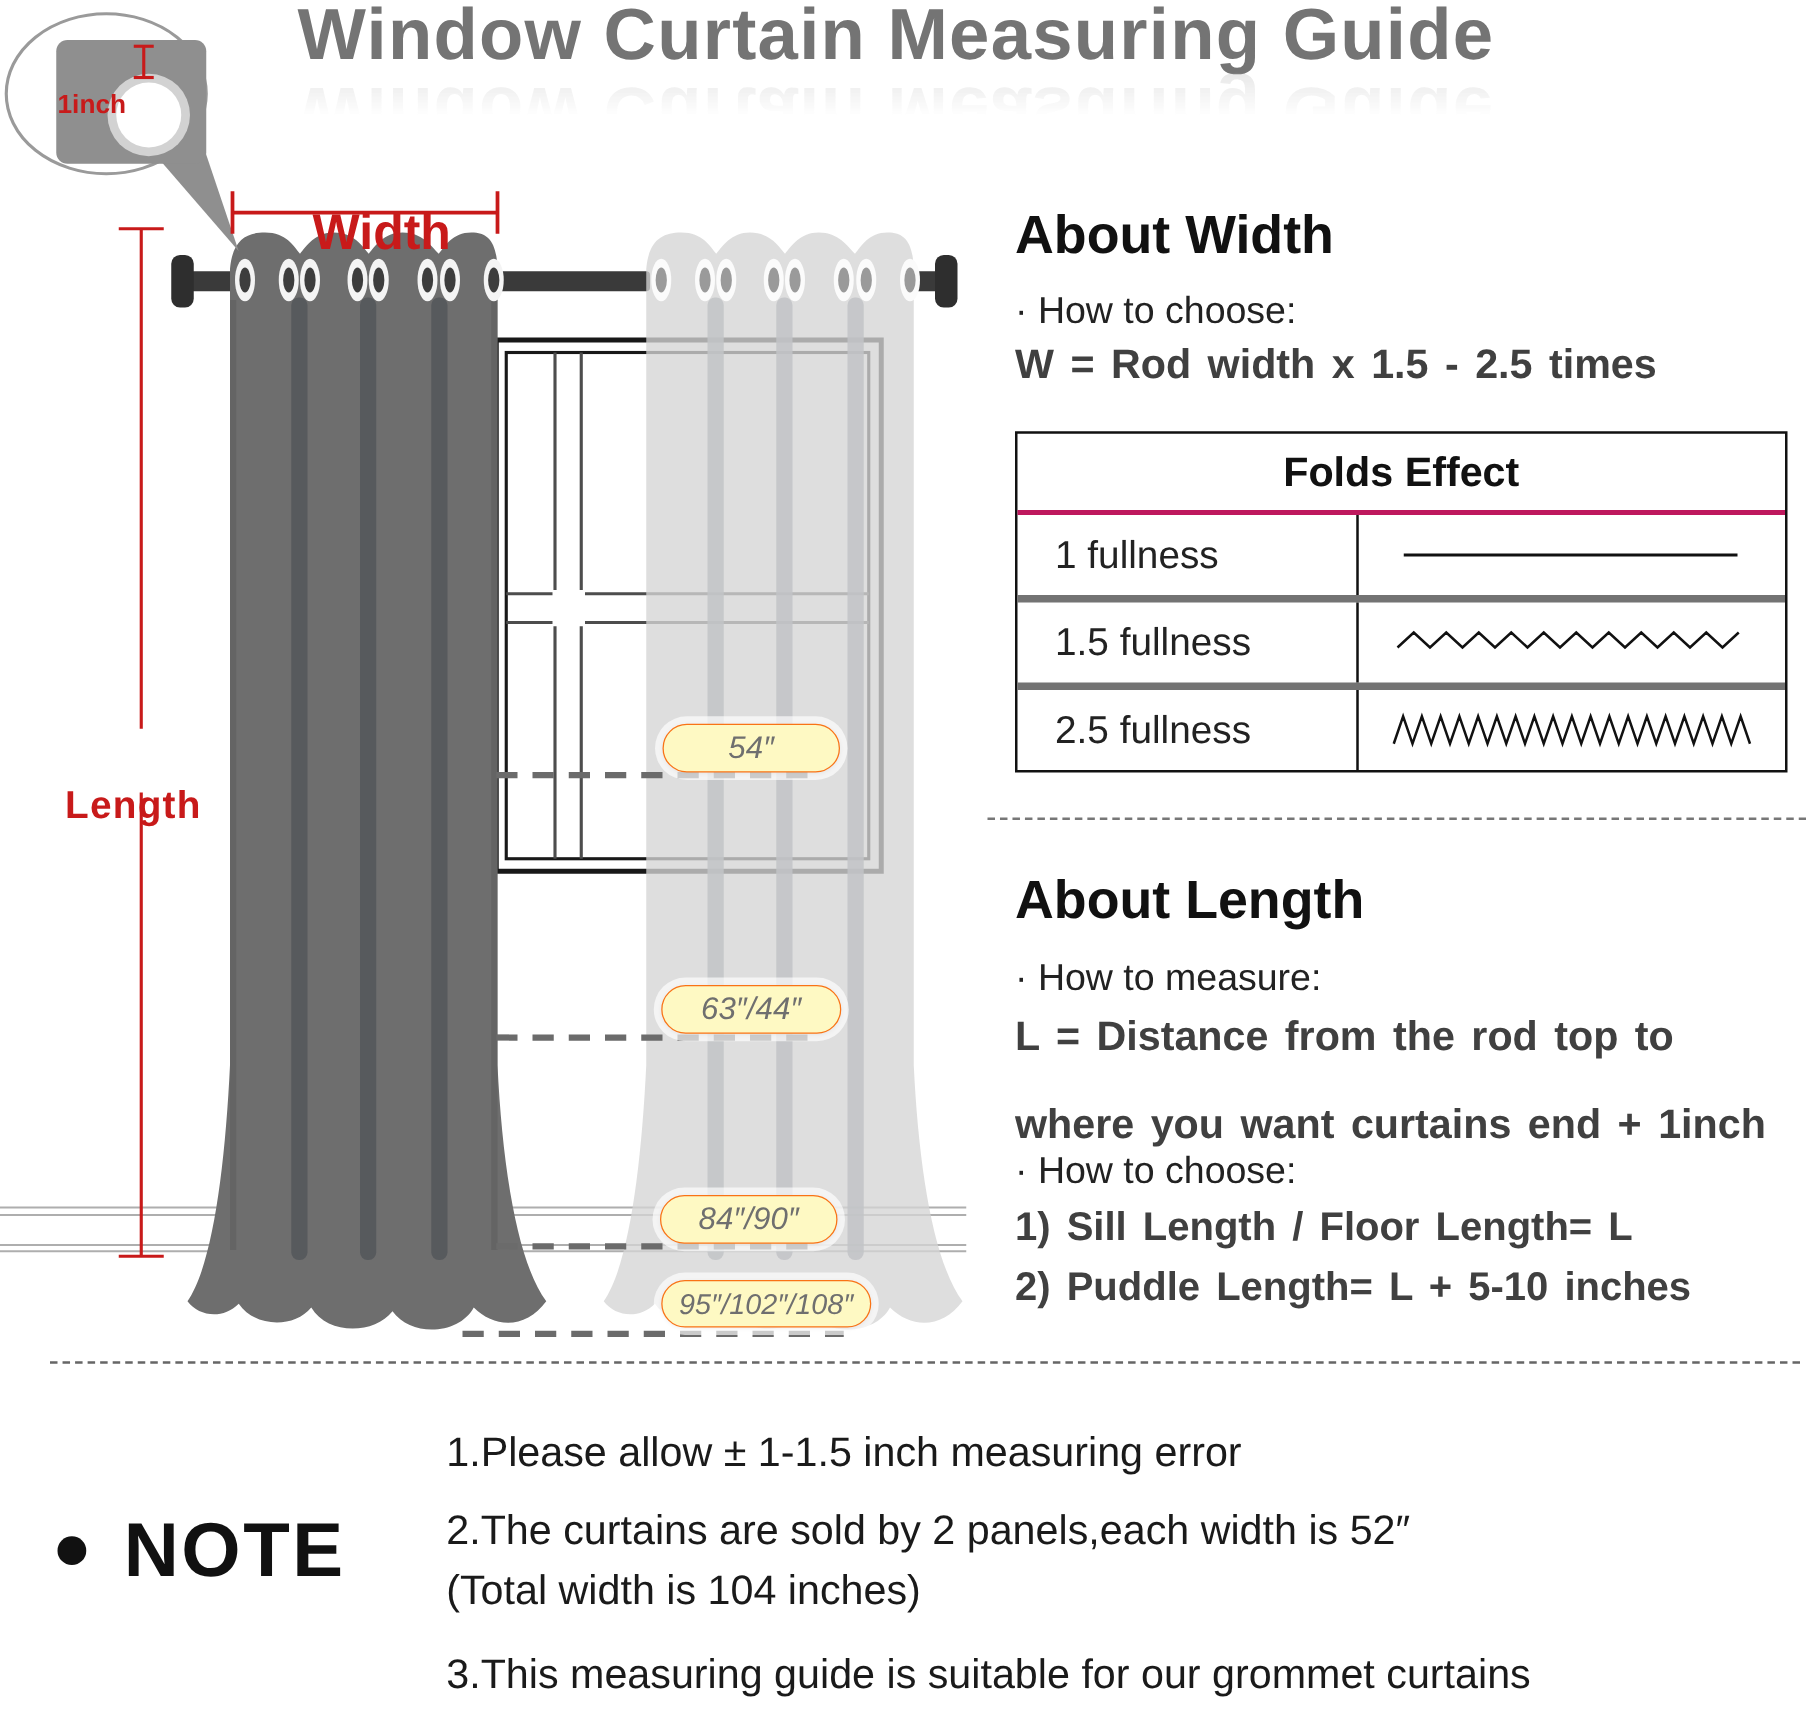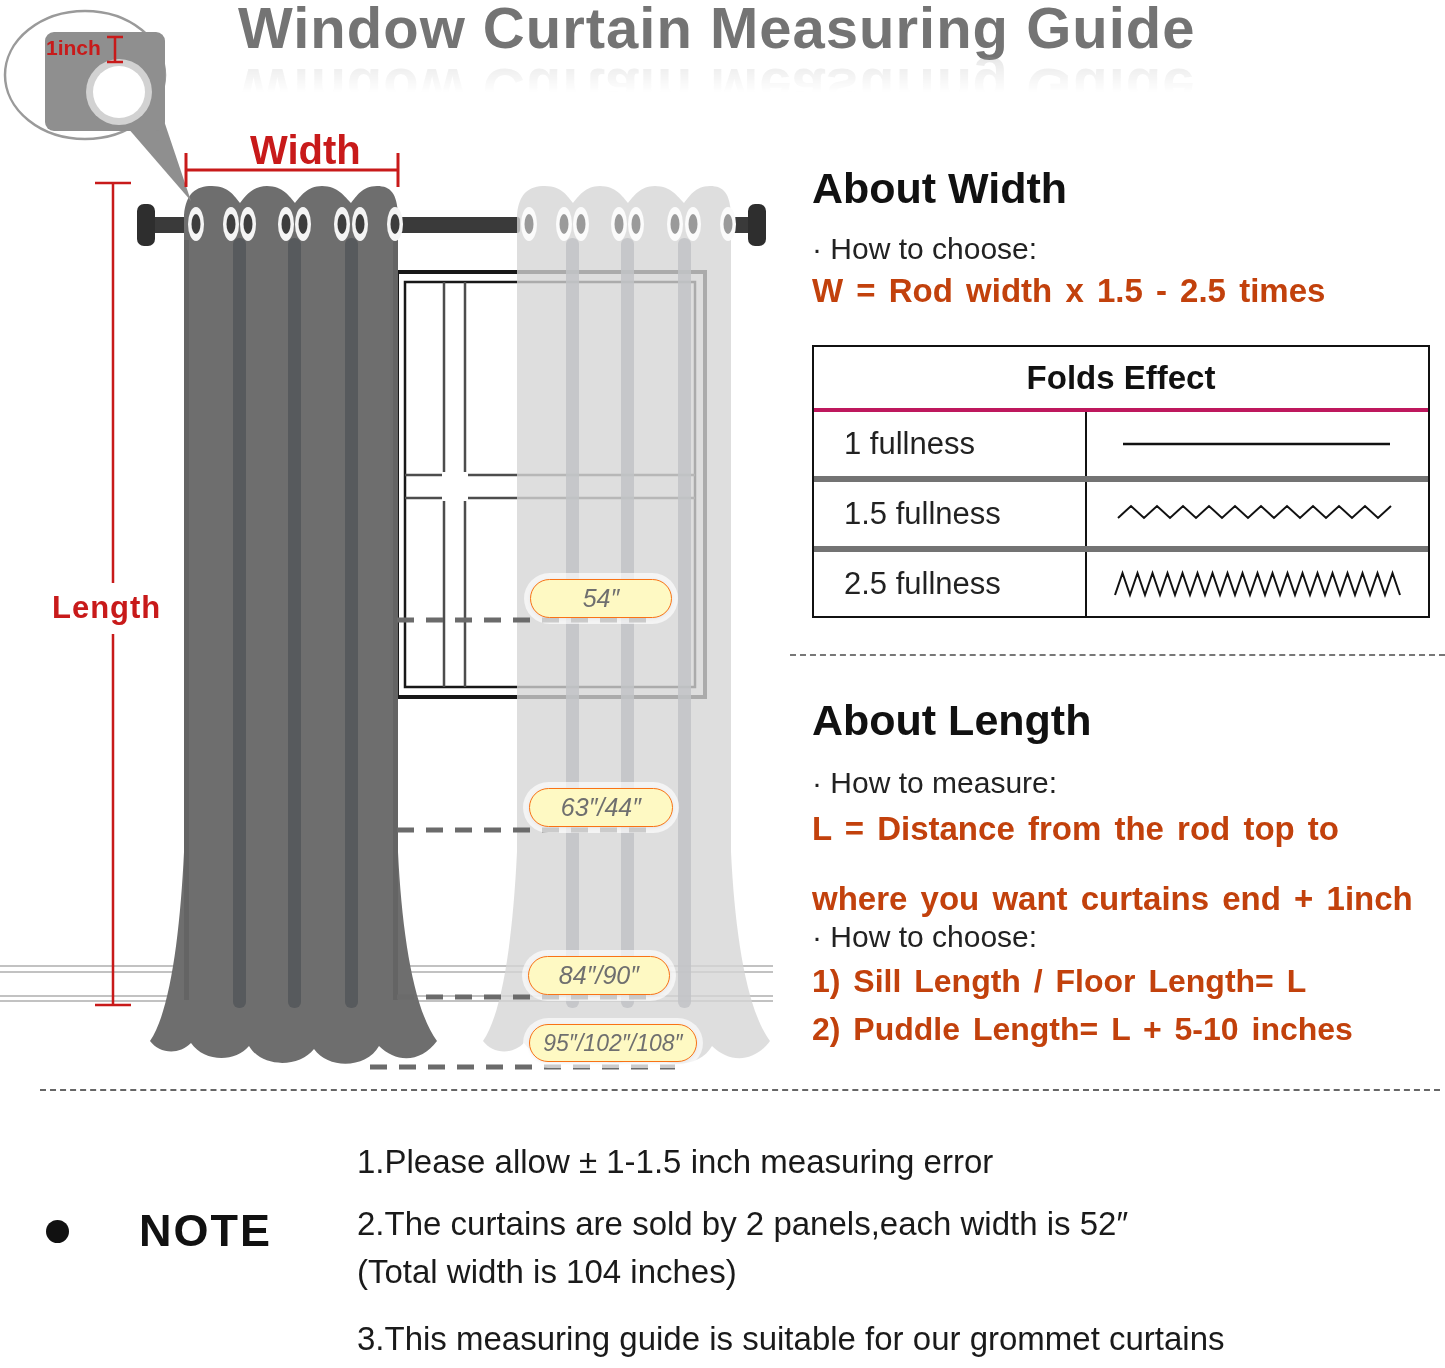--- a/index.html
+++ b/index.html
@@ -10,49 +10,49 @@
   .abs{position:absolute;}
   
   .title{left:238px;top:-6px;font-size:58px;font-weight:700;color:#747474;letter-spacing:1px;white-space:nowrap;}
   .title-reflection{
     left:238px;top:56px;font-size:58px;font-weight:700;color:#9a9a9a;letter-spacing:1px;white-space:nowrap;
     transform:scaleY(-1);opacity:.28;
     -webkit-mask-image:linear-gradient(to top,rgba(0,0,0,.85) 0%,rgba(0,0,0,0) 55%);
     mask-image:linear-gradient(to top,rgba(0,0,0,.85) 0%,rgba(0,0,0,0) 55%);
   }
   
-  .red-label{color:#c81a1a;font-weight:700;}
+  .red-label{color:#c81a1a;font-weight:700;margin-top:36px;}
   .width-label{left:250px;top:128px;font-size:40px;width:150px;text-align:left;}
   .length-label{left:52px;top:590px;font-size:31px;letter-spacing:1px;}
   .inch-label{left:46px;top:36px;font-size:21px;}
   
   .pill{
     background:#fef9c3;border:1px solid #f97316;border-radius:20px;
     box-shadow:0 0 0 6px rgba(255,255,255,.65),0 1px 3px rgba(0,0,0,.18);
     color:#6f6f6f;font-size:25px;display:flex;align-items:center;justify-content:center;white-space:nowrap;font-style:italic;
   }
   
   .h2{font-size:43px;font-weight:700;color:#111;}
   .body-line{font-size:30px;color:#222;}
-  .formula{font-size:33px;font-weight:600;color:#c2410c;word-spacing:4px;white-space:nowrap;}
+  .formula{font-size:33px;font-weight:600;color:#404040;word-spacing:4px;white-space:nowrap;}
   
   .folds-table{left:812px;top:345px;width:614px;border:2px solid #111;}
   .ft-header{height:61px;border-bottom:4px solid #be185d;display:flex;align-items:center;justify-content:center;
     font-size:33px;font-weight:600;color:#111;}
   .ft-row{height:64px;display:flex;border-bottom:6px solid #737373;}
   .ft-row:last-child{border-bottom:none;}
   .ft-label{width:273px;border-right:2px solid #111;display:flex;align-items:center;padding-left:30px;
     font-size:31px;color:#222;box-sizing:border-box;}
   .ft-fold{flex:1;display:flex;align-items:center;justify-content:center;}
   
   .dashed-sep{border-top:2px dashed #777;}
   
   .note-label{left:46px;top:1205px;display:flex;align-items:center;gap:30px;}
   .note-dot{width:23px;height:23px;border-radius:50%;background:#111;}
-  .note-word{font-size:45px;font-weight:700;color:#111;letter-spacing:2px;margin-left:40px;}
+  .note-word{font-size:61px;font-weight:700;color:#111;letter-spacing:2px;}
   .note-item{left:357px;font-size:33px;color:#1a1a1a;white-space:nowrap;}
 </style>
 </head>
 <body>
 
 <div class="abs title">Window Curtain Measuring Guide</div>
 <div class="abs title-reflection">Window Curtain Measuring Guide</div>
 
 <svg class="abs" style="left:0;top:0;" width="790" height="1110" viewBox="0 0 790 1110">
 

